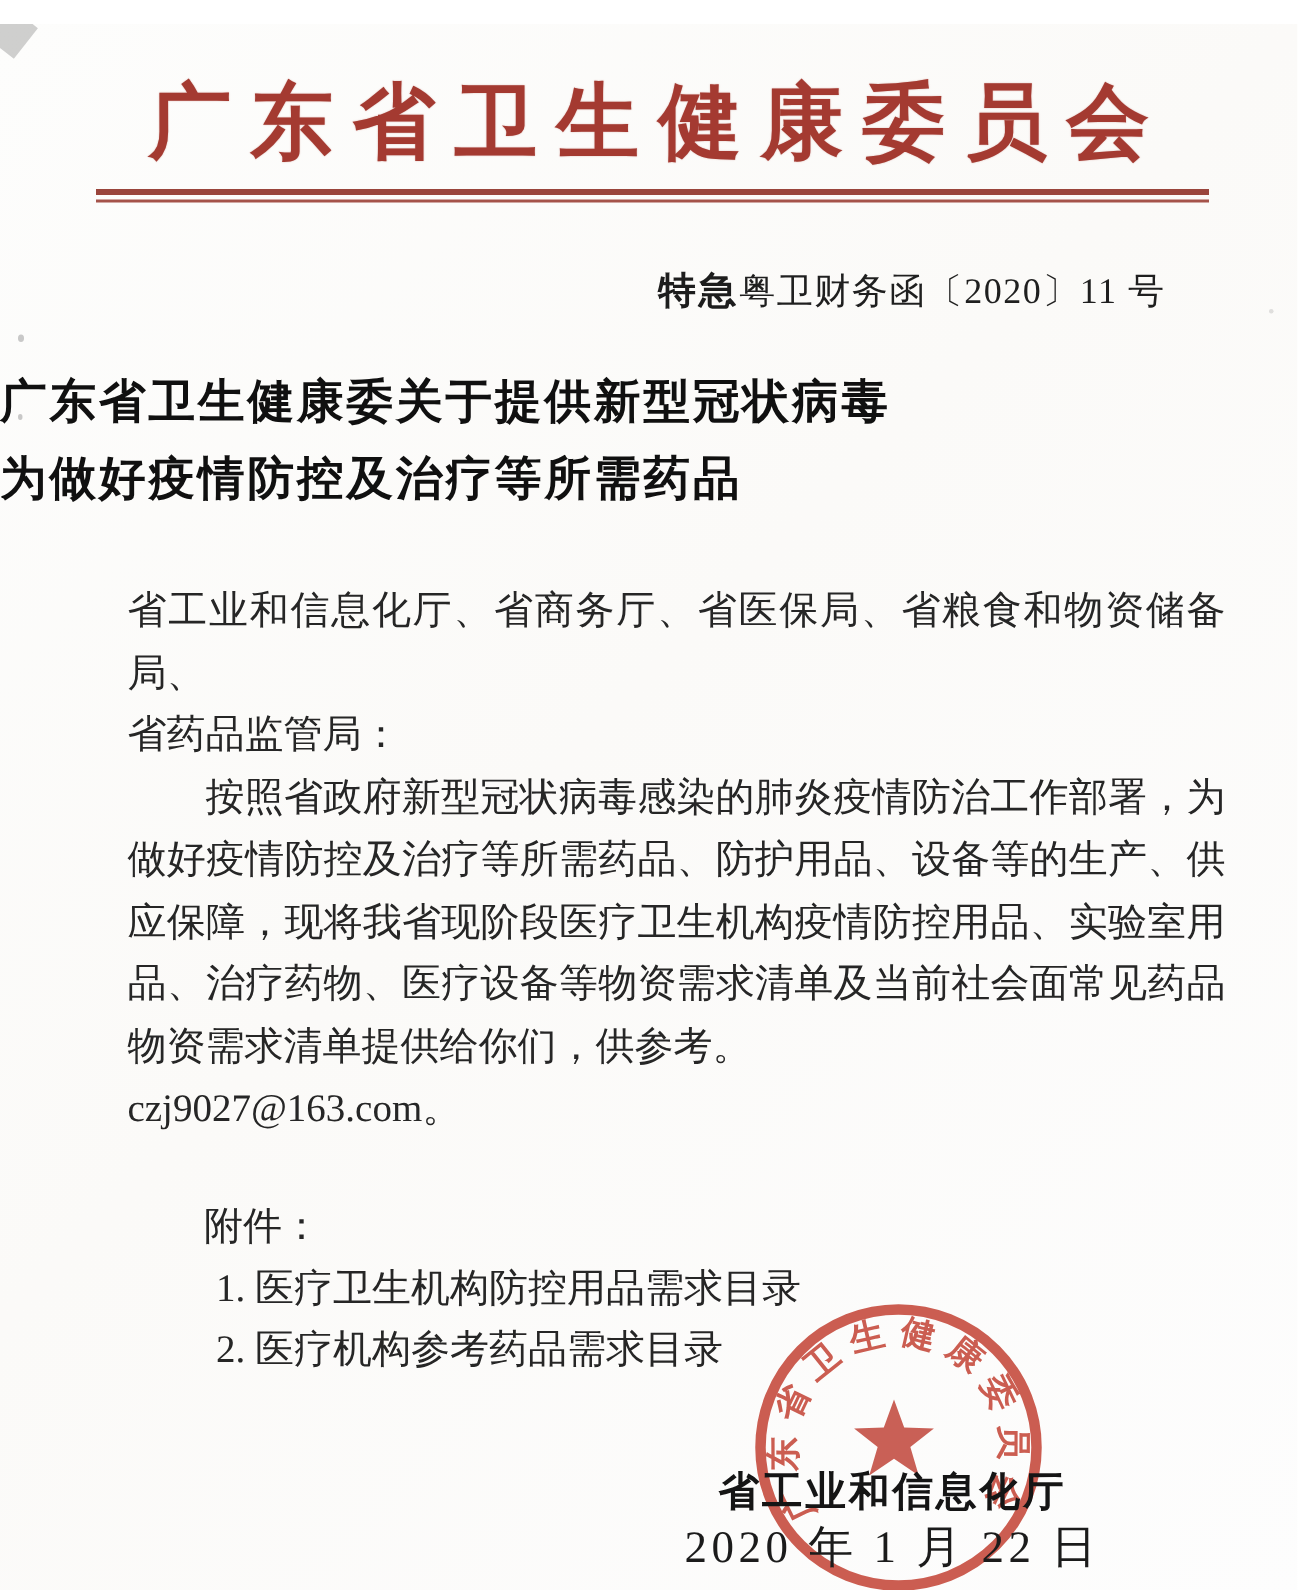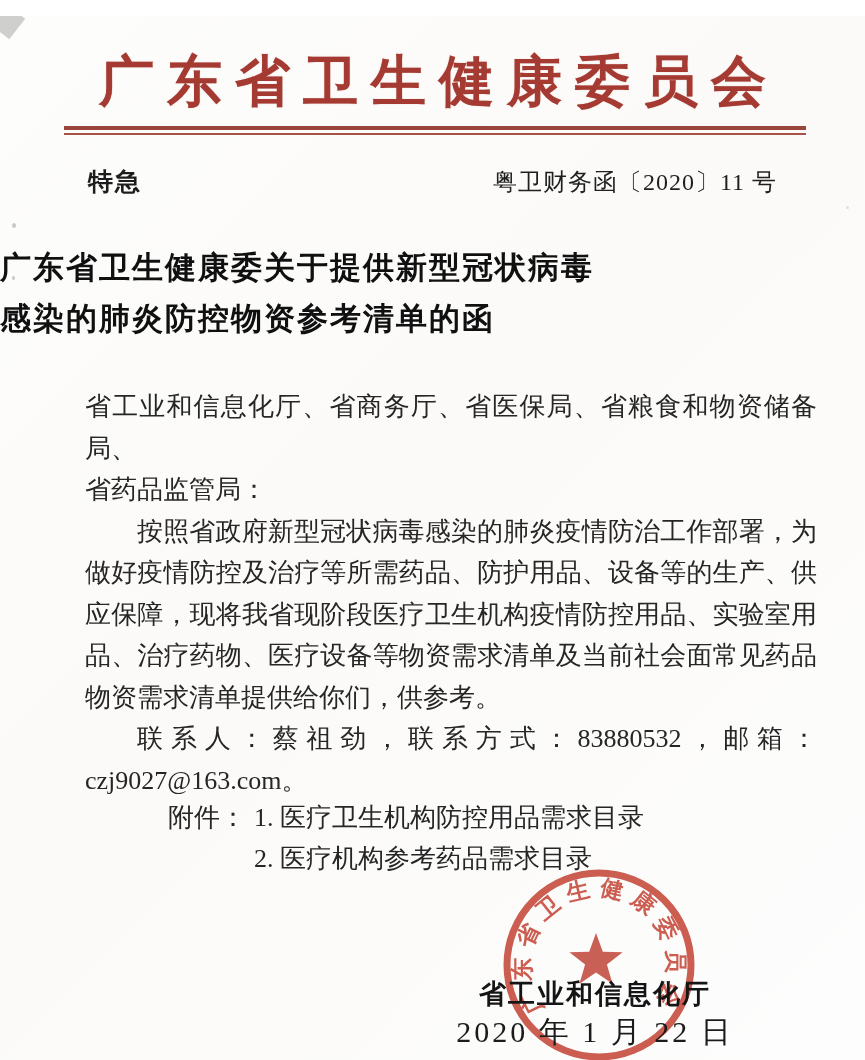--- a/index.html
+++ b/index.html
@@ -38,22 +38,22 @@
     letter-spacing:13px;
     text-indent:13px;
     text-shadow:0 0 1px rgba(164,58,49,.45);
     white-space:nowrap;
   }
   .red-rules{position:absolute;left:64px;width:742px;top:110px;}
   .red-rules .rule-thick{height:4px;background:var(--rule-red);}
   .red-rules .rule-thin{height:2px;background:var(--rule-red2);margin-top:3px;}
   
   .meta-row{
-    position:absolute;left:88px;right:88px;top:149px;
-    display:flex;justify-content:space-between;align-items:baseline;
+    position:absolute;left:88px;right:88px;top:161px;
+    display:flex;justify-content:flex-end;align-items:baseline;
   }
   .urgency{font-size:25px;font-weight:bold;color:#1d1d1d;letter-spacing:2px;}
   .doc-number{font-size:24px;color:#1f1f1f;letter-spacing:1px;}
   
   .doc-title{
     position:absolute;top:226px;left:0;right:0;
     text-align:left;
     font-size:31px;line-height:51px;
     font-weight:bold;color:var(--title-ink);
     letter-spacing:2px;
@@ -62,23 +62,23 @@
   .letter-body{
     position:absolute;left:85px;top:370px;width:732px;
     font-size:26px;line-height:41.5px;
     text-align:justify;color:var(--ink);
   }
   .letter-body .para-indent{text-indent:2em;}
   .contact-line{text-indent:2em;text-align:justify;text-align-last:justify;}
   .email-line{text-align:left;}
   
   .attachments{
-    position:absolute;left:168px;top:781px;
+    position:absolute;left:136px;top:781px;
     display:flex;
-    font-size:26px;line-height:41px;color:var(--ink);
+    font-size:26px;line-height:41px;color:var(--ink);flex-direction:column;
   }
   .attachments .att-label{flex:none;font-weight:500;}
   .attachments .att-items{margin-left:8px;}
   
   .seal{position:absolute;left:497px;top:851px;width:204px;height:198px;z-index:1;opacity:.88;}
   .seal svg{width:100%;height:100%;}
   .seal .ring-text{
     font-family:"Liberation Serif","DejaVu Serif",serif;
     font-size:23px;font-weight:600;letter-spacing:8px;
     fill:var(--seal-red);
@@ -112,28 +112,27 @@
     <div class="rule-thin"></div>
   </div>
 
   <div class="meta-row">
     <span class="urgency">特急</span>
     <span class="doc-number">粤卫财务函〔2020〕11 号</span>
   </div>
 
   <div class="doc-title">
     <div>广东省卫生健康委关于提供新型冠状病毒</div>
-    <div>感染的肺炎防控物资参考清单的函</div>
+    <div>为做好疫情防控及治疗等所需药品</div>
   </div>
 
   <div class="letter-body">
     <div>省工业和信息化厅、省商务厅、省医保局、省粮食和物资储备局、</div>
     <div>省药品监管局：</div>
     <div class="para-indent">按照省政府新型冠状病毒感染的肺炎疫情防治工作部署，为做好疫情防控及治疗等所需药品、防护用品、设备等的生产、供应保障，现将我省现阶段医疗卫生机构疫情防控用品、实验室用品、治疗药物、医疗设备等物资需求清单及当前社会面常见药品物资需求清单提供给你们，供参考。</div>
-    <div class="contact-line">联系人：蔡祖劲，联系方式：83880532，邮箱：</div>
     <div class="email-line">czj9027@163.com。</div>
   </div>
 
   <div class="attachments">
     <div class="att-label">附件：</div>
     <div class="att-items">
       <div>1. 医疗卫生机构防控用品需求目录</div>
       <div>2. 医疗机构参考药品需求目录</div>
     </div>
   </div>

